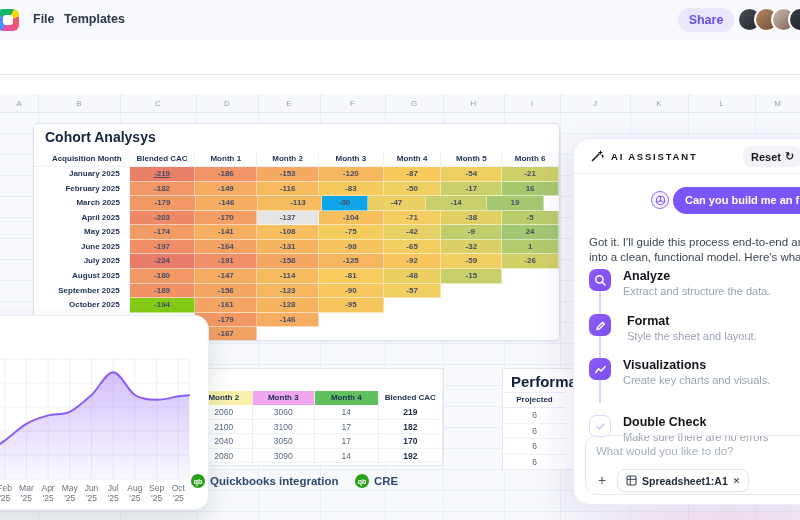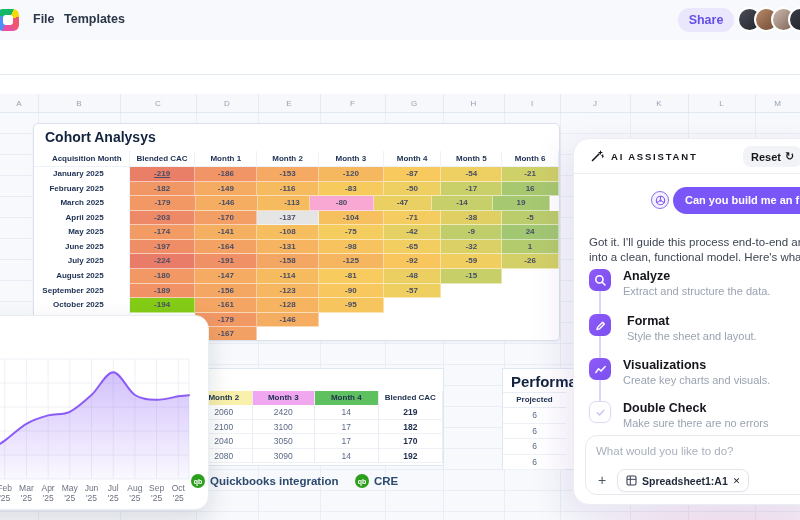--- a/index.html
+++ b/index.html
@@ -34,21 +34,21 @@
   .coltick{position:absolute;top:94px;width:1px;height:18px;background:#e3eaf3;z-index:6}
   .vgrid{position:absolute;top:112px;bottom:0;width:1px;background:#e9eef6;z-index:1}
   .hgrid{left:0;top:112px;width:800px;height:408px;z-index:1;
          background:repeating-linear-gradient(to bottom,#e9eef6 0 1px,transparent 1px 21px)}
   
   .cohort{left:33px;top:123px;width:527px;height:218px;background:#fff;border:1px solid #d9e2ee;
           border-radius:5px;box-shadow:0 1px 3px rgba(30,41,80,.05);z-index:10;box-sizing:border-box;overflow:hidden}
   .cohort-title{font-size:14px;font-weight:800;color:#13233e;padding:5px 0 0 11px;height:22px}
   .crow{display:flex;height:14.58px}
   .crow .lab{width:96px;font-size:8px;font-weight:700;color:#1c2f52;text-align:right;
-             padding-right:25px;line-height:14.58px;border-right:1px solid #eef2f8;box-sizing:border-box}
+             padding-right:9px;line-height:14.58px;border-right:1px solid #eef2f8;box-sizing:border-box}
   .crow .cell{font-size:8px;font-weight:700;color:#474d66;text-align:center;line-height:14.58px;
               border-right:1px solid rgba(255,255,255,.45);border-bottom:1px solid rgba(255,255,255,.55);box-sizing:border-box}
   .chead{display:flex;height:15px;border-bottom:1px solid #eef2f8}
   .chead div{font-size:8px;font-weight:700;color:#1c2f52;line-height:15px;text-align:center;
              border-right:1px solid #eef2f8;box-sizing:border-box}
   
   .card{background:#fff;border:1px solid #dfe7f0;box-sizing:border-box;z-index:12}
   .dt-head{display:flex;height:14px}
   .dt-head div{font-size:8px;font-weight:700;color:#203352;line-height:14px;text-align:center;
                border-right:1px solid #e9eef5;box-sizing:border-box}
@@ -306,22 +306,22 @@
         <div class="cell" style="width: 62px; background: rgb(246, 186, 95);">-116</div>
         <div class="cell" style="width: 65px; background: rgb(247, 202, 93);">-83</div>
         <div class="cell" style="width: 58px; background: rgb(237, 208, 97);">-50</div>
         <div class="cell" style="width: 61px; background: rgb(201, 207, 105);">-17</div>
         <div class="cell" style="width: 57px; background: rgb(168, 200, 112);">16</div>
       </div>
       <div class="crow">
         <div class="lab">March 2025</div>
         <div class="cell" style="width: 66px; background: rgb(241, 152, 101);">-179</div>
         <div class="cell" style="width: 62px; background: rgb(245, 173, 98);">-146</div>
-        <div class="cell" style="width: 52px; background: rgb(246, 187, 95); padding-left: 17px;">-113</div>
-        <div class="cell" style="width: 64px; background: #f9a8d4;">-80</div>
+        <div class="cell" style="width: 64px; background: rgb(246, 187, 95); padding-left: 17px;">-113</div>
+        <div class="cell" style="width: 46px; background: #0ea5e9;">-80</div>
         <div class="cell" style="width: 58px; background: rgb(234, 208, 98);">-47</div>
         <div class="cell" style="width: 61px; background: rgb(198, 207, 106);">-14</div>
         <div class="cell" style="width: 57px; background: rgb(166, 200, 113);">19</div>
       </div>
       <div class="crow">
         <div class="lab">April 2025</div>
         <div class="cell" style="width: 66px; background: rgb(237, 137, 103);">-203</div>
         <div class="cell" style="width: 62px; background: rgb(243, 158, 100);">-170</div>
         <div class="cell" style="width: 62px; background: #e5e5e5;">-137</div>
         <div class="cell" style="width: 65px; background: rgb(247, 192, 94);">-104</div>
@@ -416,21 +416,21 @@
   <div style="height:22px"></div>
   <div id="dt-head" class="dt-head">
       <div style="width: 57px; background: rgb(248, 240, 171);">Month 2</div>
       <div style="width: 63px; background: rgb(240, 167, 240);">Month 3</div>
       <div style="width: 64px; background: rgb(95, 192, 95);">Month 4</div>
       <div style="width: 65px; background: rgb(255, 255, 255);">Blended CAC</div>
     </div>
   <div id="dt-body">
       <div class="dt-row">
         <div style="width: 57px;">2060</div>
-        <div style="width: 63px;">2420</div>
+        <div style="width: 63px;">3060</div>
         <div style="width: 64px;">14</div>
         <div style="width: 65px;">219</div>
       </div>
       <div class="dt-row">
         <div style="width: 57px;">2100</div>
         <div style="width: 63px;">3100</div>
         <div style="width: 64px;">17</div>
         <div style="width: 65px;">182</div>
       </div>
       <div class="dt-row">
@@ -571,21 +571,21 @@
         <div class="step-ic">
           <svg width="13" height="13" viewBox="0 0 13 13">
             <path d="M1.8 9.5 L4.6 5.8 L7 8 L11.2 3.5" fill="none" stroke="#fff" stroke-width="1.5" stroke-linecap="round" stroke-linejoin="round"></path>
           </svg>
         </div>
         <div>
           <div class="step-t">Visualizations</div>
           <div class="step-d">Create key charts and visuals.</div>
         </div>
       </div>
-      <div class="step" style="top: 262px; position: absolute;">
+      <div class="step" style="top: 276px; position: absolute;">
         <div class="step-ic ghost">
           <svg width="13" height="13" viewBox="0 0 13 13">
             <path d="M3.2 6.8 L5.5 9 L9.8 4.2" fill="none" stroke="#cfc4f3" stroke-width="1.5" stroke-linecap="round" stroke-linejoin="round"></path>
           </svg>
         </div>
         <div>
           <div class="step-t">Double Check</div>
           <div class="step-d">Make sure there are no errors</div>
         </div>
       </div>

